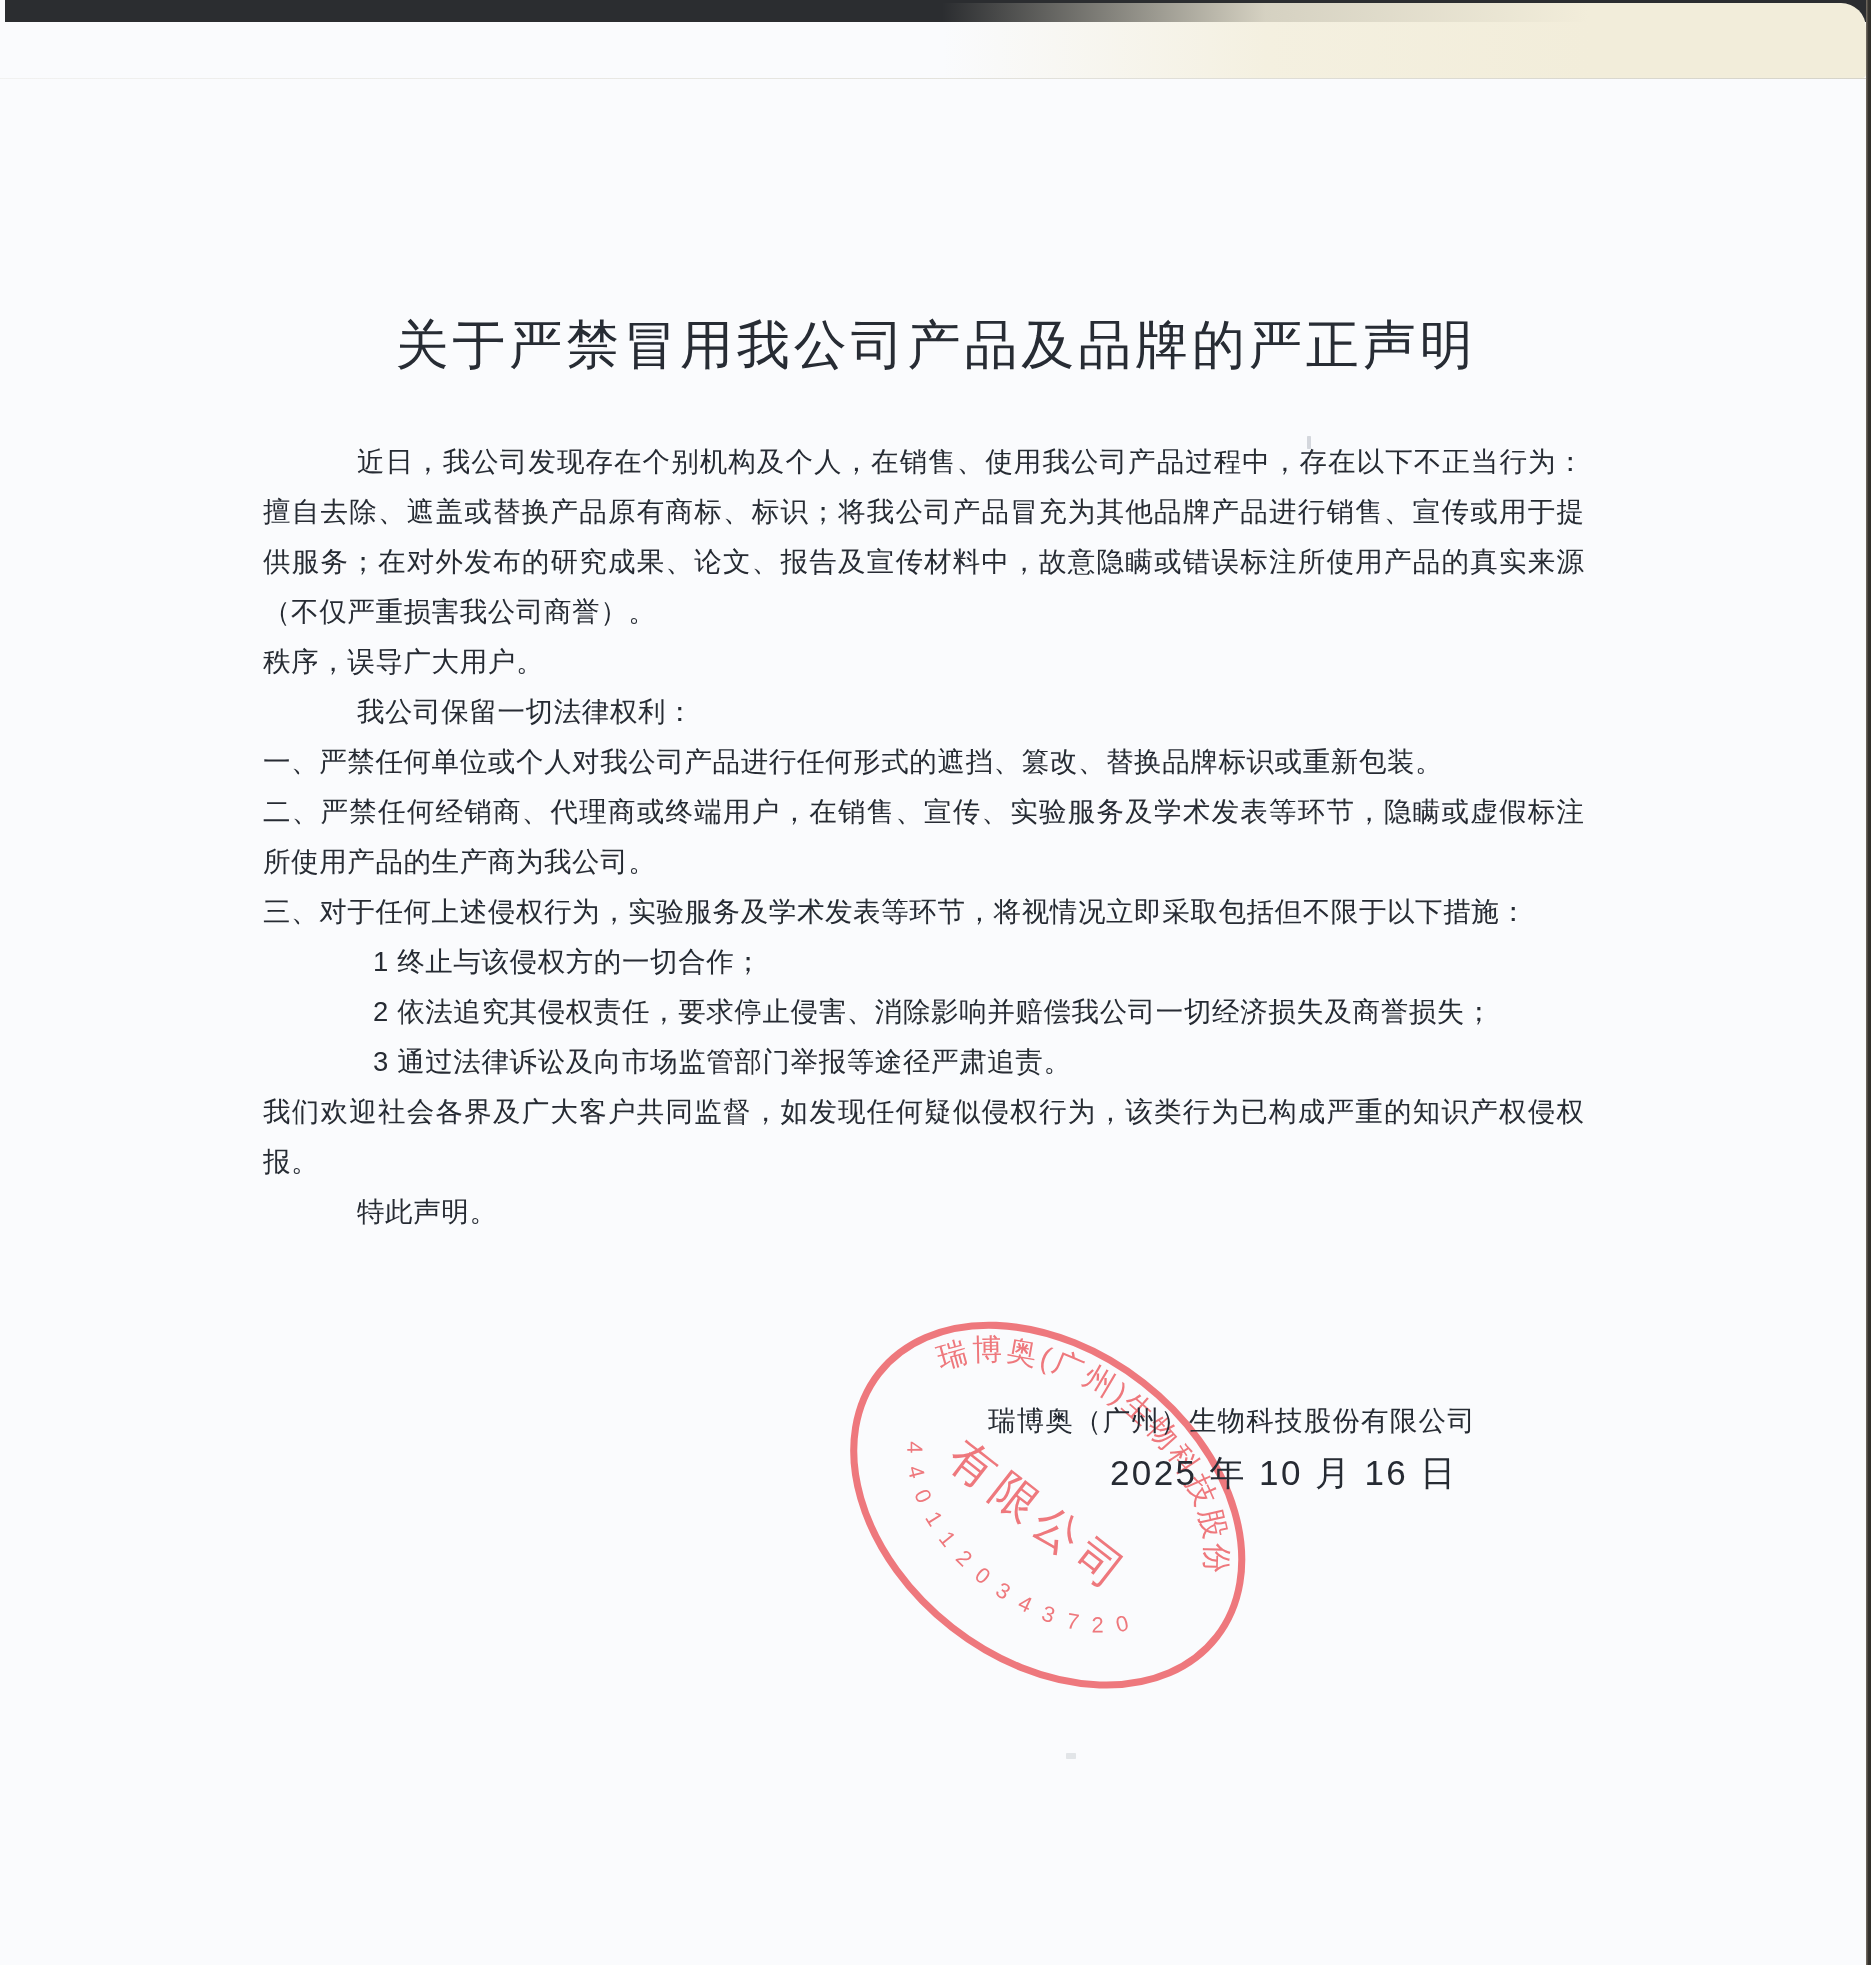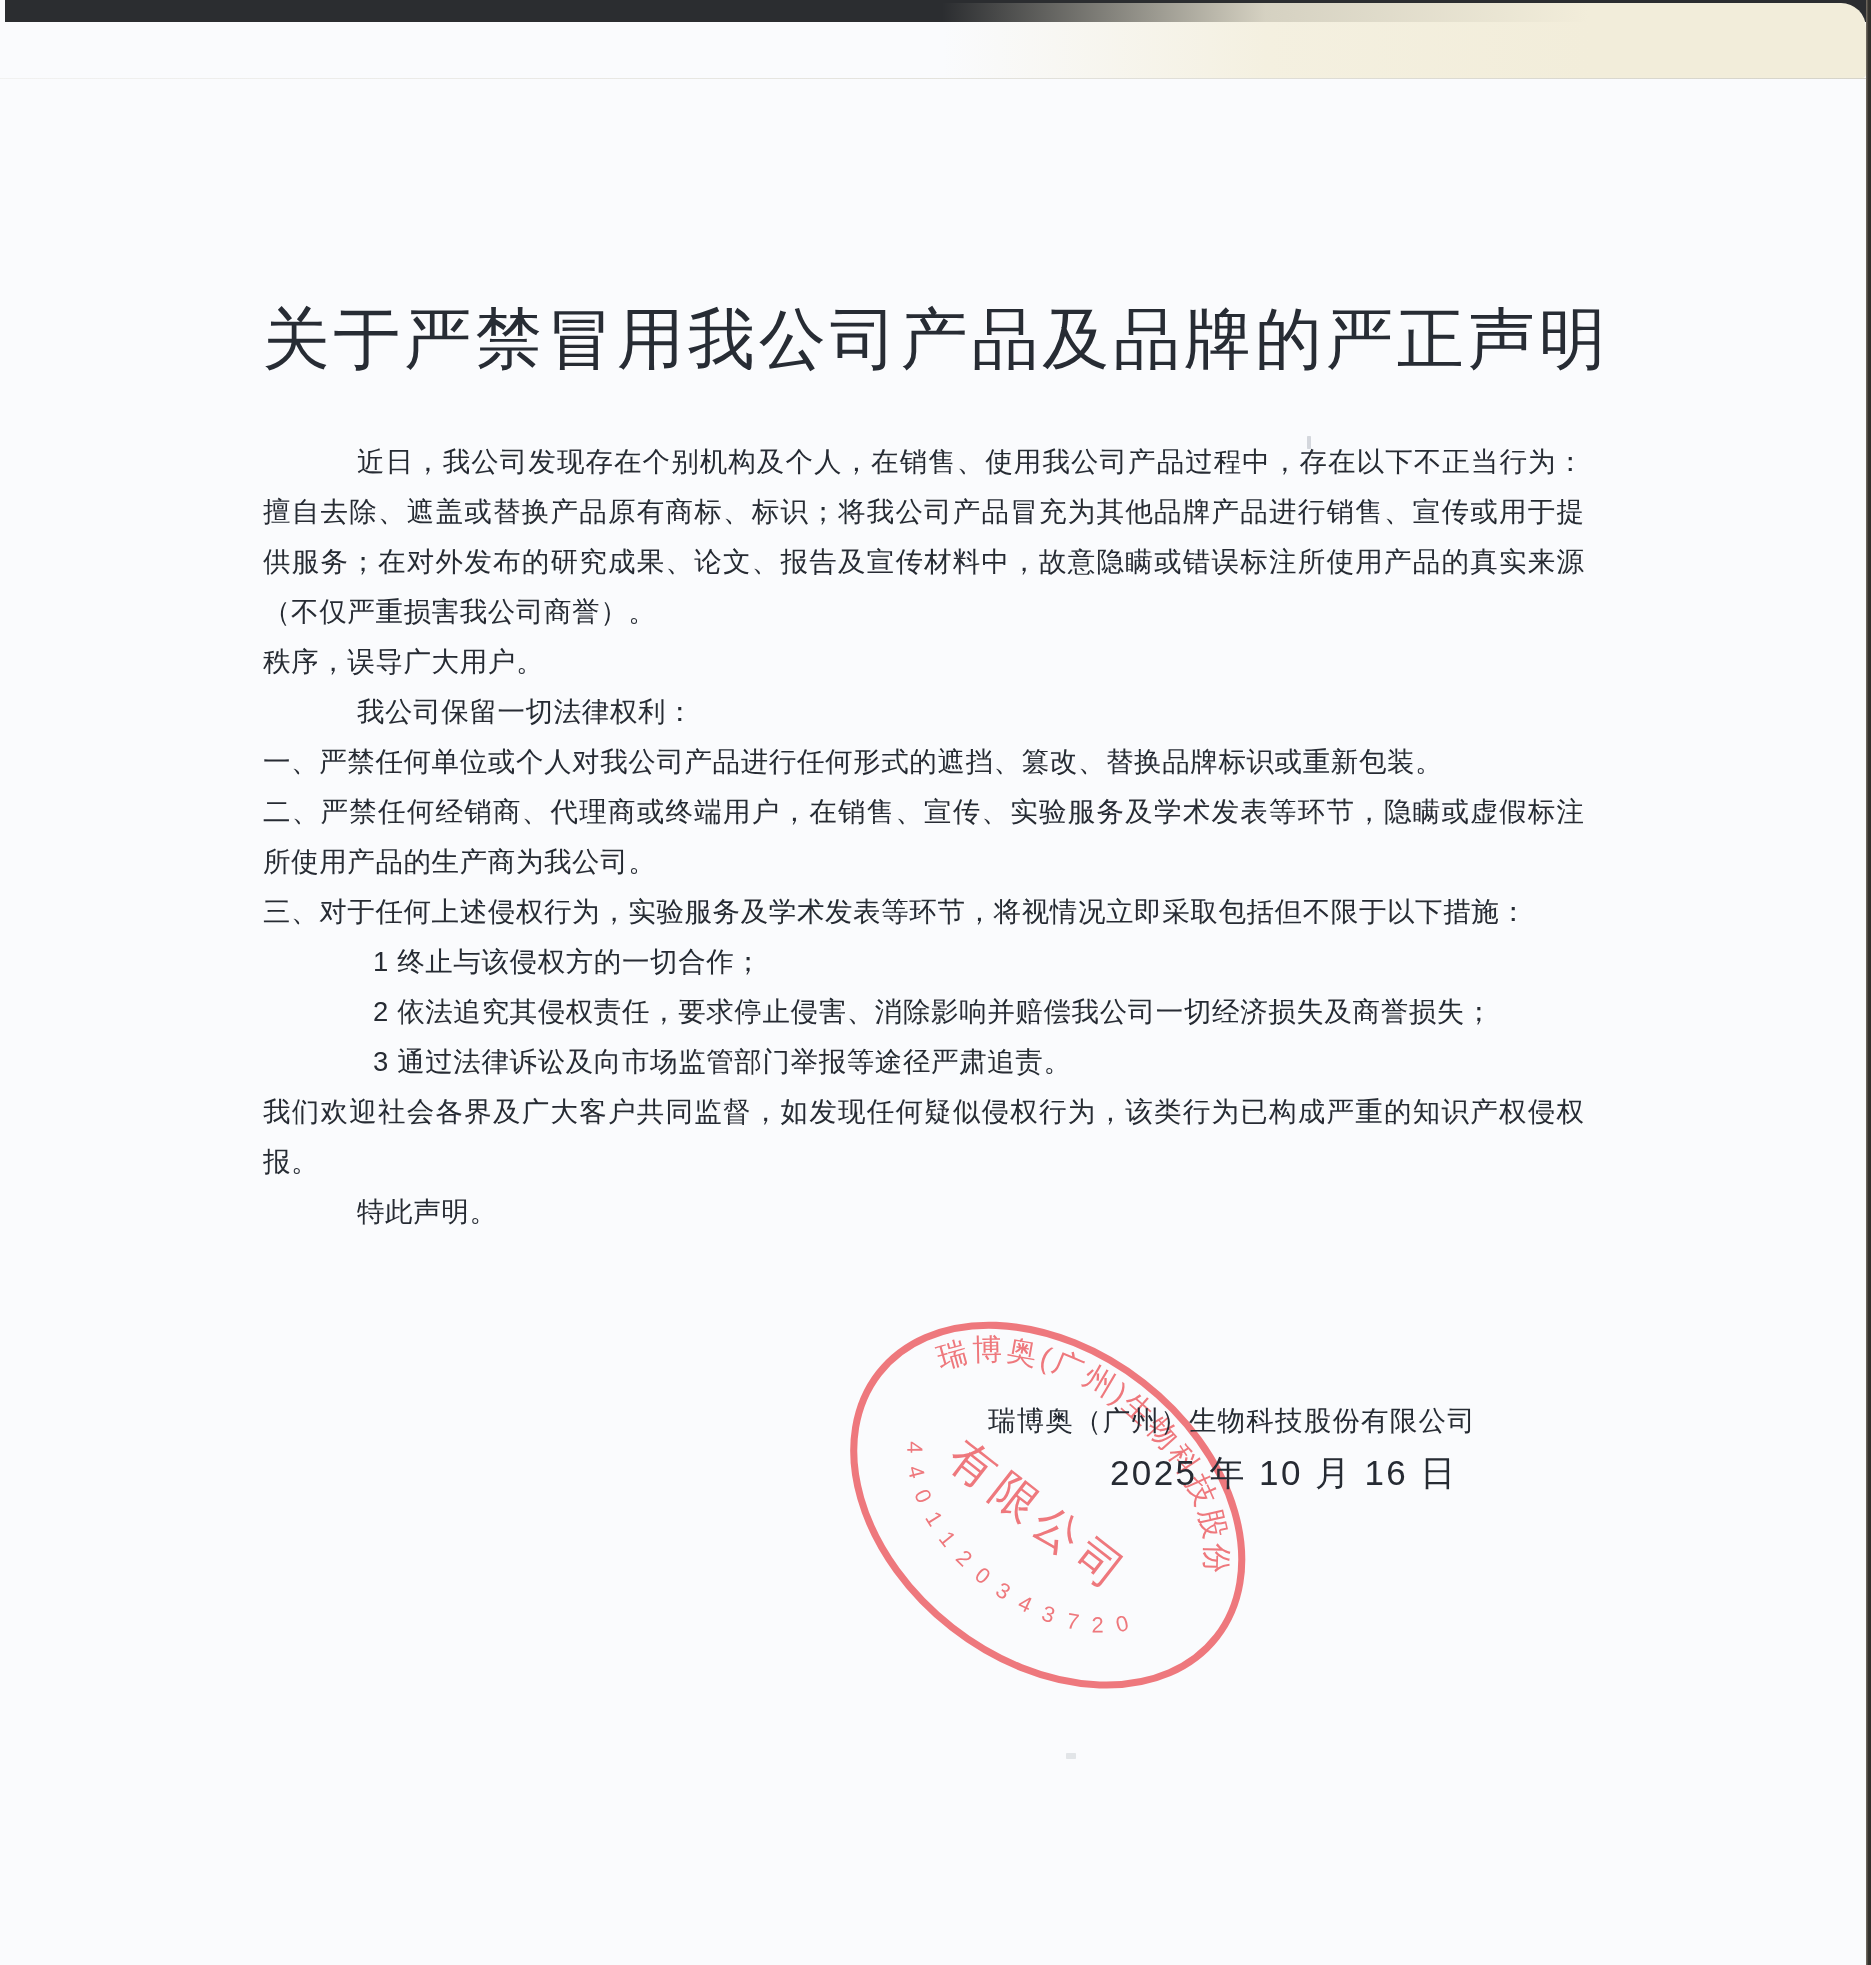--- a/index.html
+++ b/index.html
@@ -16,22 +16,22 @@
     background:linear-gradient(to right,#7a7267 0%,#35332e 40%,#2c2b27 100%);}
   .cream-strip{position:absolute;top:3.1px;right:6.3px;width:924px;height:75px;
     background:linear-gradient(to right,rgba(243,238,219,0) 0%,rgba(243,238,219,.85) 35%,#f2edda 70%);
     border-radius:0 25px 3.9px 0;}
   .edge-line{position:absolute;top:78px;left:0;right:6.3px;height:0.8px;
     background:linear-gradient(to right,rgba(214,212,203,.25),rgba(205,202,188,.8));}
   .speck{position:absolute;background:#9aa3ad;opacity:.4;border-radius:0.8px;}
   
   .title{
     position:absolute;left:0;right:0;top:313px;margin:0;
-    text-align:center;font-size:67px;line-height:63px;font-weight:500;
-    letter-spacing:3.9px;color:#272c34;font-family:Liberation Mono, monospace;
+    text-align:center;font-size:53px;line-height:63px;font-weight:500;
+    letter-spacing:3.9px;color:#272c34;
   }
   .body-block{position:absolute;left:263px;top:437px;width:1321px;color:#262b33;}
   .body-line{
     font-size:27.5px;line-height:50px;letter-spacing:0.6px;
     white-space:nowrap;
   }
   .body-line.justify{
     white-space:normal;
     text-align:justify;text-align-last:justify;text-justify:inter-character;
     letter-spacing:0;

